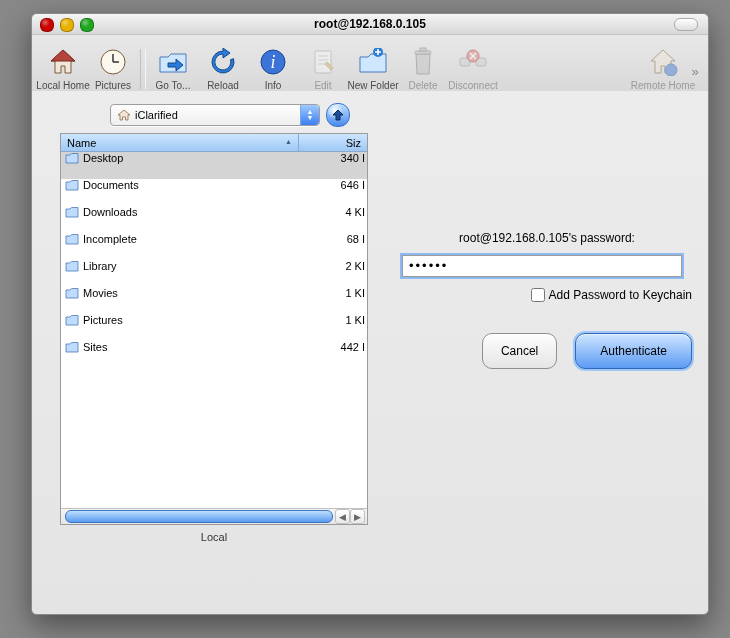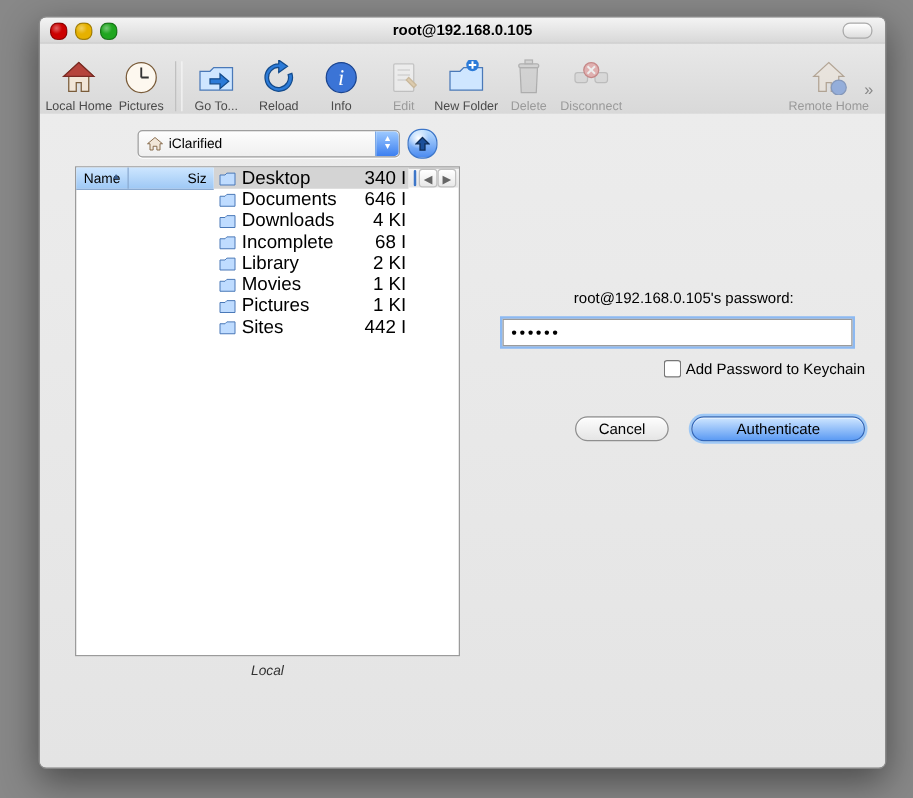--- a/index.html
+++ b/index.html
@@ -60,67 +60,67 @@
     display:flex;flex-direction:column;align-items:center;justify-content:center;color:#fff;font-size:7px;line-height:6px;
   }
   .upbtn{
     width:22px;height:22px;border-radius:11px;
     background:radial-gradient(circle at 35% 30%,#fff,transparent 40%),linear-gradient(#bfe0ff,#4a8af0);
     border:1px solid #3d76c8;display:flex;align-items:center;justify-content:center;color:#12430a;
   }
 
   .list{
     border:1px solid #9b9b9b;background:#fff;height:390px;
-    display:flex;flex-direction:row;
+    display:flex;flex-direction:column;
   }
   .lh{display:flex;height:17px;
     background:linear-gradient(#cde6ff,#9ec8f5);
     border-bottom:1px solid #8aa9cf;font-size:11px;}
   .lh .col{display:flex;align-items:center;padding:0 6px;border-right:1px solid #8aa9cf;}
   .lh .name{flex:1;position:relative;}
   .lh .name:after{content:"▲";font-size:7px;color:#3a5e8f;position:absolute;right:6px;top:4px;}
   .lh .size{width:56px;justify-content:flex-end;border-right:none;}
   .rows{flex:1;overflow:hidden;}
-  .row{display:flex;height:17px;align-items:flex-start;font-size:15px;}
+  .row{display:flex;height:27px;align-items:flex-start;font-size:11px;}
   .row.sel{background:#d4d4d4;}
   .row .n{flex:1;display:flex;align-items:center;padding-left:4px;gap:4px;overflow:hidden;}
   .row .s{width:56px;text-align:right;padding-right:2px;white-space:nowrap;overflow:hidden;}
   .fic{width:14px;height:12px;display:inline-block;}
 
   .scroll{
     height:15px;border-top:1px solid #c0c0c0;
     background:linear-gradient(#f5f5f5,#e6e6e6);
     display:flex;align-items:center;padding:0 2px;position:relative;
   }
   .thumb{flex:1;height:11px;border-radius:6px;background:linear-gradient(#bfe0ff,#5a9bf0);border:1px solid #3d76c8;margin:0 2px;}
   .sar{width:13px;height:13px;display:flex;align-items:center;justify-content:center;color:#666;font-size:9px;border:1px solid #c0c0c0;background:linear-gradient(#fff,#e8e8e8);border-radius:3px;}
 
-  .panelbl{text-align:center;margin-top:6px;font-size:11px;color:#333;font-style:italic;}
+  .panelbl{text-align:center;margin-top:6px;font-size:11px;color:#333;}
 
   
   .auth{position:absolute;left:370px;top:140px;width:290px;}
   .prompt{font-size:12px;text-align:center;margin-bottom:10px;}
   .pwwrap{margin-top:10px;}
   .pw{
     width:280px;height:22px;border:1px solid #9b9b9b;
     box-shadow:0 0 0 2px #8cb9f2;
     padding:0 6px;font:13px/22px "Lucida Grande",Arial;letter-spacing:2px;
     background:#fff;outline:none; box-sizing:border-box;
   }
   .kc{display:flex;align-items:center;gap:1px;margin-top:8px;font-size:12px;justify-content:flex-end;}
   .kc input{width:14px;height:14px;}
   .btns{display:flex;gap:18px;justify-content:flex-end;margin-top:28px;}
   .btn{
-    height:20px;padding:0 18px;border:1px solid #8f8f8f;border-radius:10px;
+    height:36px;padding:0 18px;border:1px solid #8f8f8f;border-radius:10px;
     background:linear-gradient(#fdfdfd,#e5e5e5);font-size:12px;
     box-shadow:inset 0 1px 0 #fff; color:#000;
   }
   .btn.primary{
     background:linear-gradient(#cfe6ff,#5c9bf4);
-    border-color:#3166b8;color:#000;padding:0 35px;
+    border-color:#3166b8;color:#000;padding:0 24px;
     box-shadow:0 0 0 2px #9ec8f6, inset 0 1px 0 #fff8;
   }
 
   svg{display:block;}
 </style>
 </head>
 <body>
 
 <div class="win">
 

